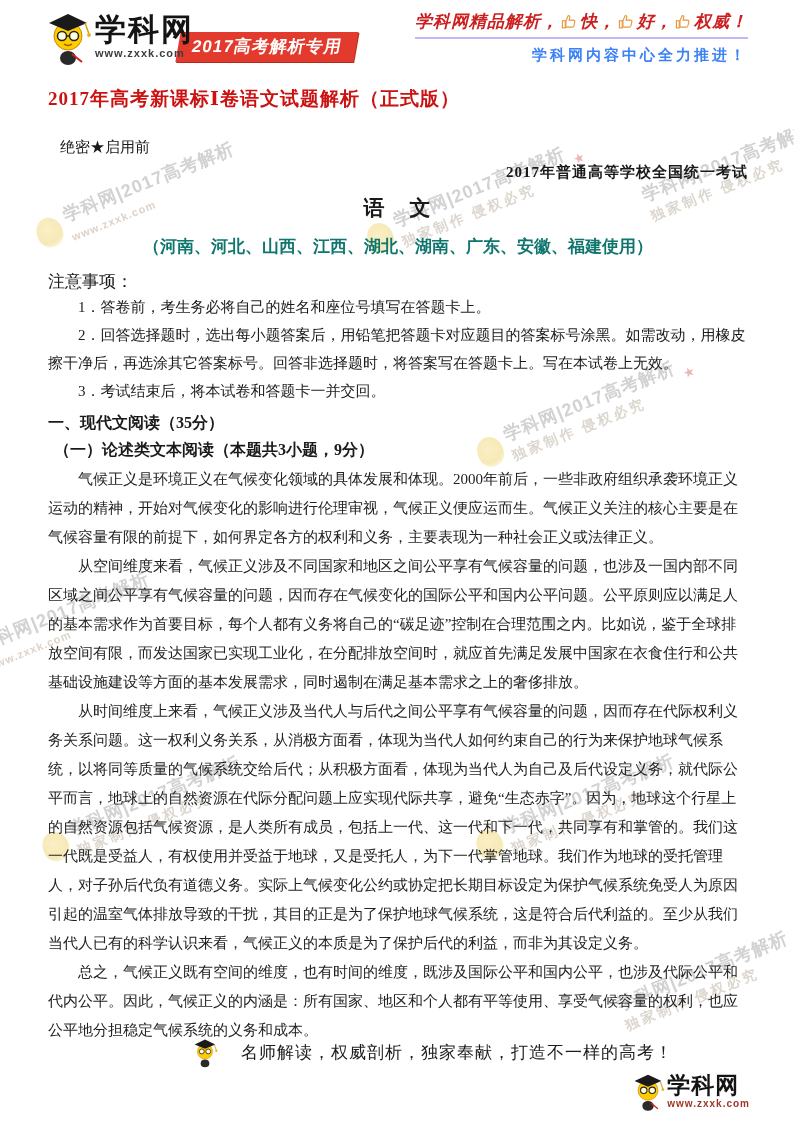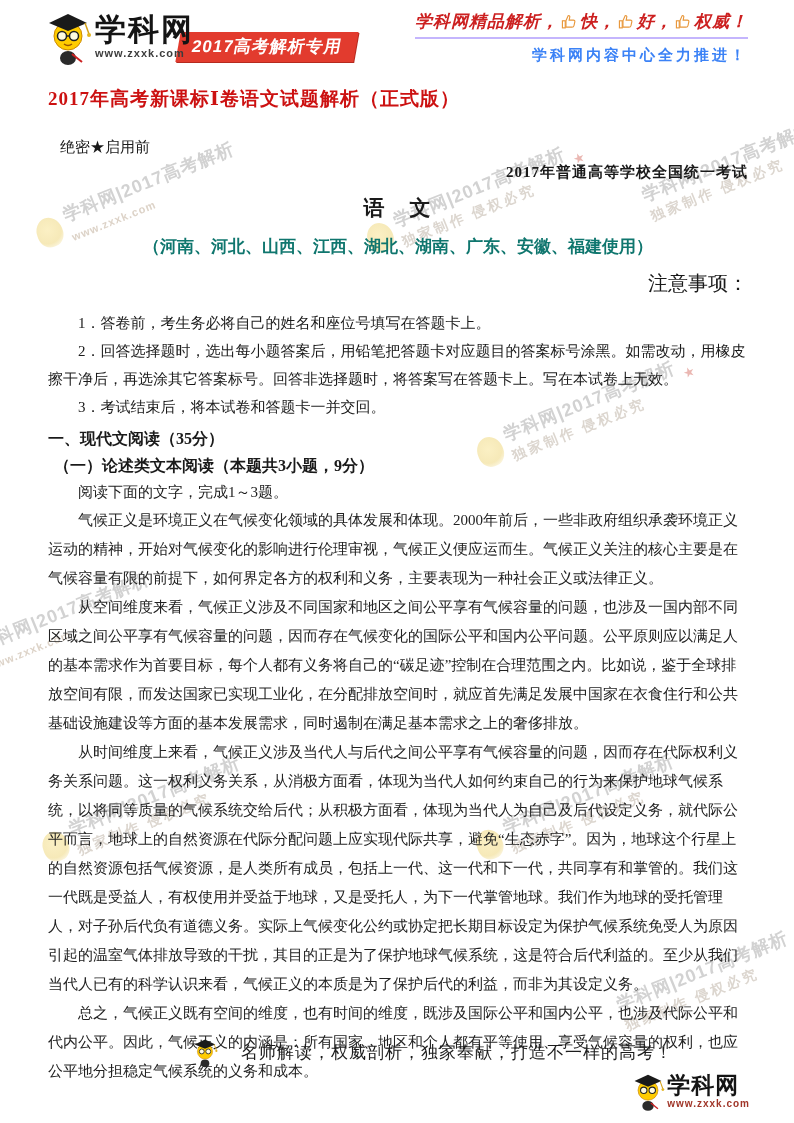--- a/index.html
+++ b/index.html
@@ -39,21 +39,21 @@
   .wm-line2{font-size:14px;font-weight:bold;color:#dcd6cf;letter-spacing:3px;}
   .wm-star{color:#eab7b2;font-size:13px;}
 
   
   .main{position:absolute;left:48px;top:86px;width:700px;z-index:2;}
   .doc-title{color:#cc1111;font-weight:bold;font-size:19px;margin:0 0 26px;letter-spacing:1px;}
   .secret{font-size:15px;margin:0 0 6px 12px;}
   .exam-title{font-size:15px;font-weight:bold;text-align:right;margin:4px 0 0;letter-spacing:1px;}
   .subject{font-size:21px;font-weight:bold;text-align:center;margin:12px 0 0;letter-spacing:2px;}
   .regions{color:#0f766e;font-weight:bold;font-size:17px;text-align:center;margin:13px 0 0;}
-  .notice-title{font-size:20px;margin:12px 0 12px;text-align:right;}
+  .notice-title{font-size:17px;margin:12px 0 0;}
   .notices p{font-size:15px;line-height:28px;text-indent:2em;margin:0;}
   .section-title{font-size:16px;font-weight:bold;margin:8px 0 0;}
   .subsection-title{font-size:16px;font-weight:bold;margin:6px 6px 0;}
   .instruction{font-size:15px;text-indent:2em;margin:6px 0 0;}
   .body-text p{font-size:15px;line-height:29px;text-indent:2em;margin:0;color:#222;}
   .body-text p:first-child{margin-top:4px;}
 
   
   .footer-slogan{position:absolute;left:192px;top:1036px;display:flex;align-items:center;gap:23px;z-index:3;
                  font-family:"Liberation Sans","DejaVu Sans",sans-serif;font-size:17px;color:#1c1c1c;letter-spacing:1px;}
@@ -164,21 +164,20 @@
 
     <div class="notice-title">注意事项：</div>
     <div class="notices">
       <p>1．答卷前，考生务必将自己的姓名和座位号填写在答题卡上。</p>
       <p>2．回答选择题时，选出每小题答案后，用铅笔把答题卡对应题目的答案标号涂黑。如需改动，用橡皮擦干净后，再选涂其它答案标号。回答非选择题时，将答案写在答题卡上。写在本试卷上无效。</p>
       <p>3．考试结束后，将本试卷和答题卡一并交回。</p>
     </div>
 
     <div class="section-title">一、现代文阅读（35分）</div>
     <div class="subsection-title">（一）论述类文本阅读（本题共3小题，9分）</div>
-    <div class="instruction">阅读下面的文字，完成1～3题。</div>
 
     <div class="body-text">
       <p>气候正义是环境正义在气候变化领域的具体发展和体现。2000年前后，一些非政府组织承袭环境正义运动的精神，开始对气候变化的影响进行伦理审视，气候正义便应运而生。气候正义关注的核心主要是在气候容量有限的前提下，如何界定各方的权利和义务，主要表现为一种社会正义或法律正义。</p>
       <p>从空间维度来看，气候正义涉及不同国家和地区之间公平享有气候容量的问题，也涉及一国内部不同区域之间公平享有气候容量的问题，因而存在气候变化的国际公平和国内公平问题。公平原则应以满足人的基本需求作为首要目标，每个人都有义务将自己的“碳足迹”控制在合理范围之内。比如说，鉴于全球排放空间有限，而发达国家已实现工业化，在分配排放空间时，就应首先满足发展中国家在衣食住行和公共基础设施建设等方面的基本发展需求，同时遏制在满足基本需求之上的奢侈排放。</p>
       <p>从时间维度上来看，气候正义涉及当代人与后代之间公平享有气候容量的问题，因而存在代际权利义务关系问题。这一权利义务关系，从消极方面看，体现为当代人如何约束自己的行为来保护地球气候系统，以将同等质量的气候系统交给后代；从积极方面看，体现为当代人为自己及后代设定义务，就代际公平而言，地球上的自然资源在代际分配问题上应实现代际共享，避免“生态赤字”。因为，地球这个行星上的自然资源包括气候资源，是人类所有成员，包括上一代、这一代和下一代，共同享有和掌管的。我们这一代既是受益人，有权使用并受益于地球，又是受托人，为下一代掌管地球。我们作为地球的受托管理人，对子孙后代负有道德义务。实际上气候变化公约或协定把长期目标设定为保护气候系统免受人为原因引起的温室气体排放导致的干扰，其目的正是为了保护地球气候系统，这是符合后代利益的。至少从我们当代人已有的科学认识来看，气候正义的本质是为了保护后代的利益，而非为其设定义务。</p>
       <p>总之，气候正义既有空间的维度，也有时间的维度，既涉及国际公平和国内公平，也涉及代际公平和代内公平。因此，气候正义的内涵是：所有国家、地区和个人都有平等使用、享受气候容量的权利，也应公平地分担稳定气候系统的义务和成本。</p>
     </div>
   </div>
 
   <div class="footer-slogan">

